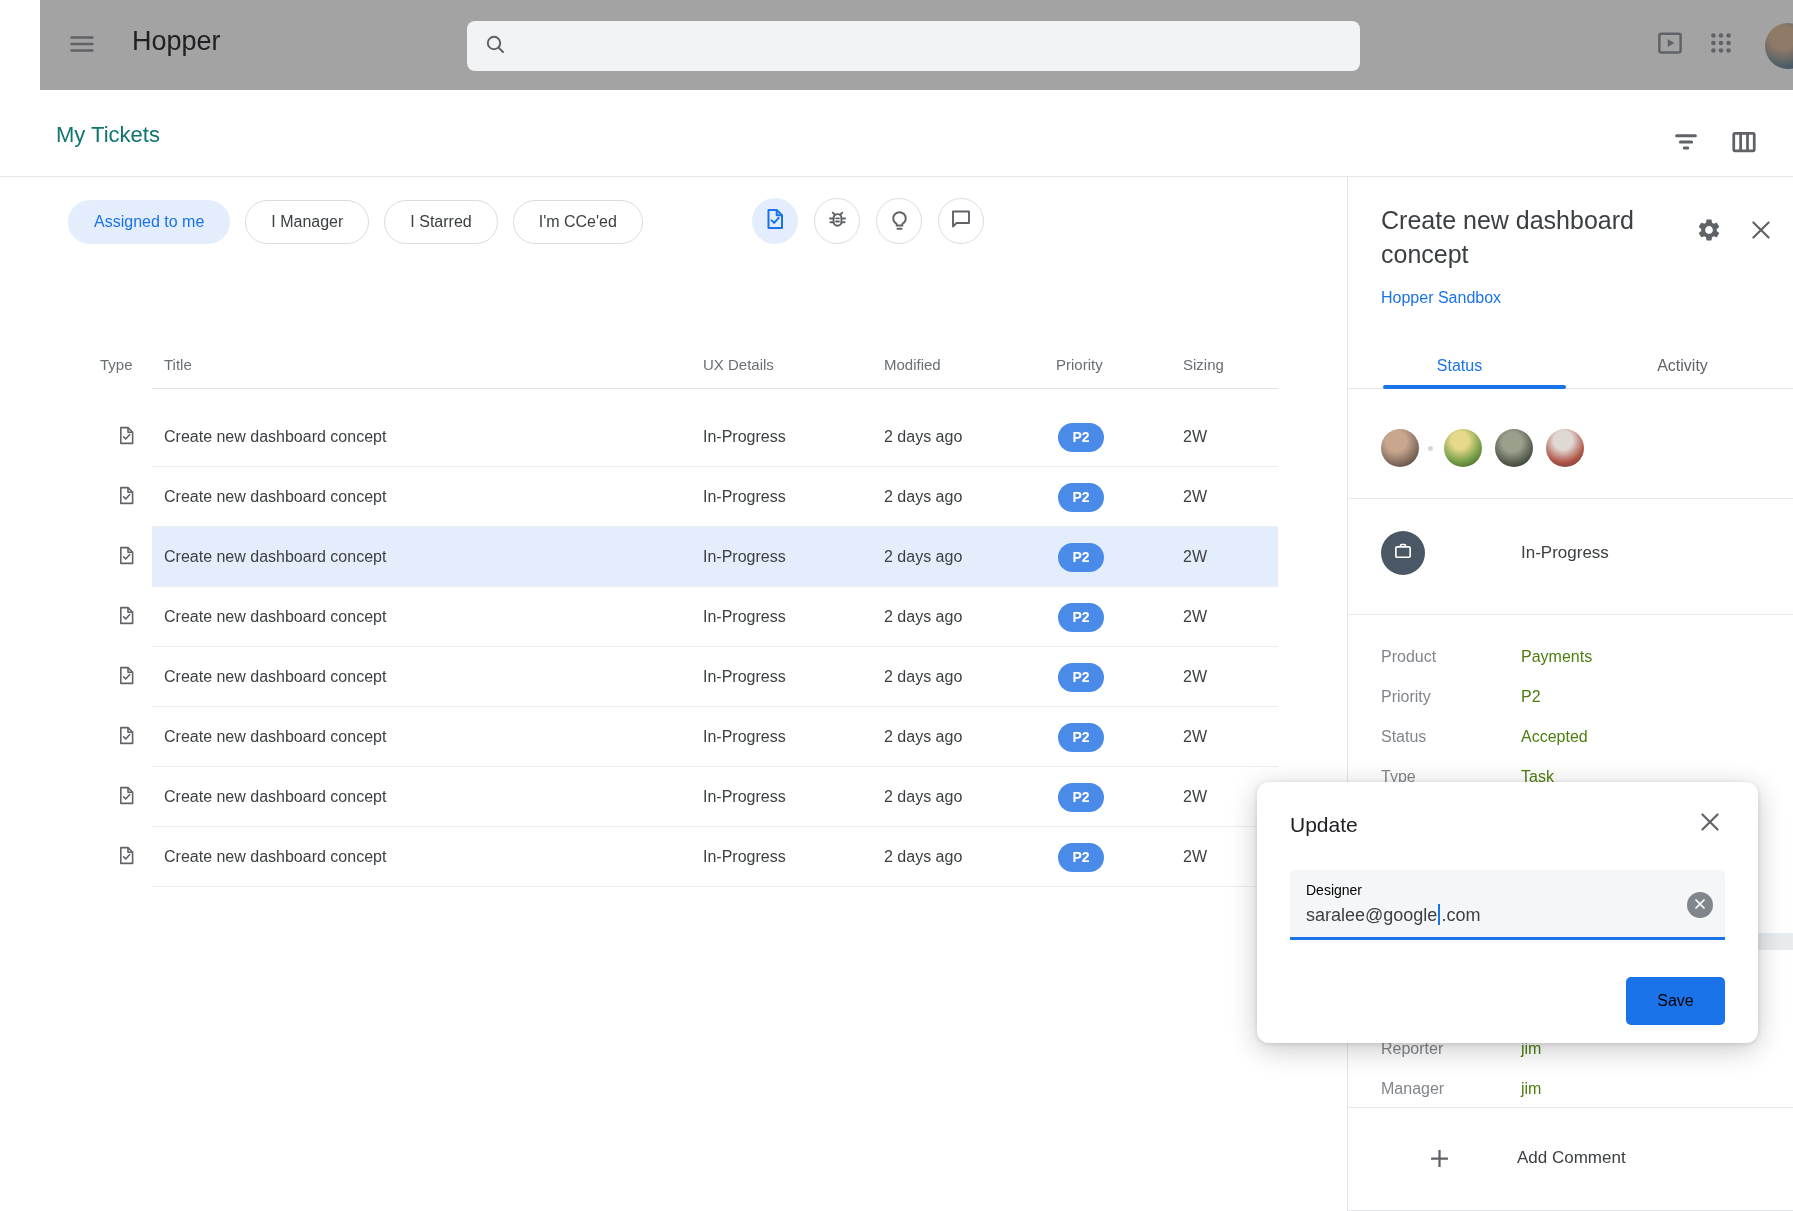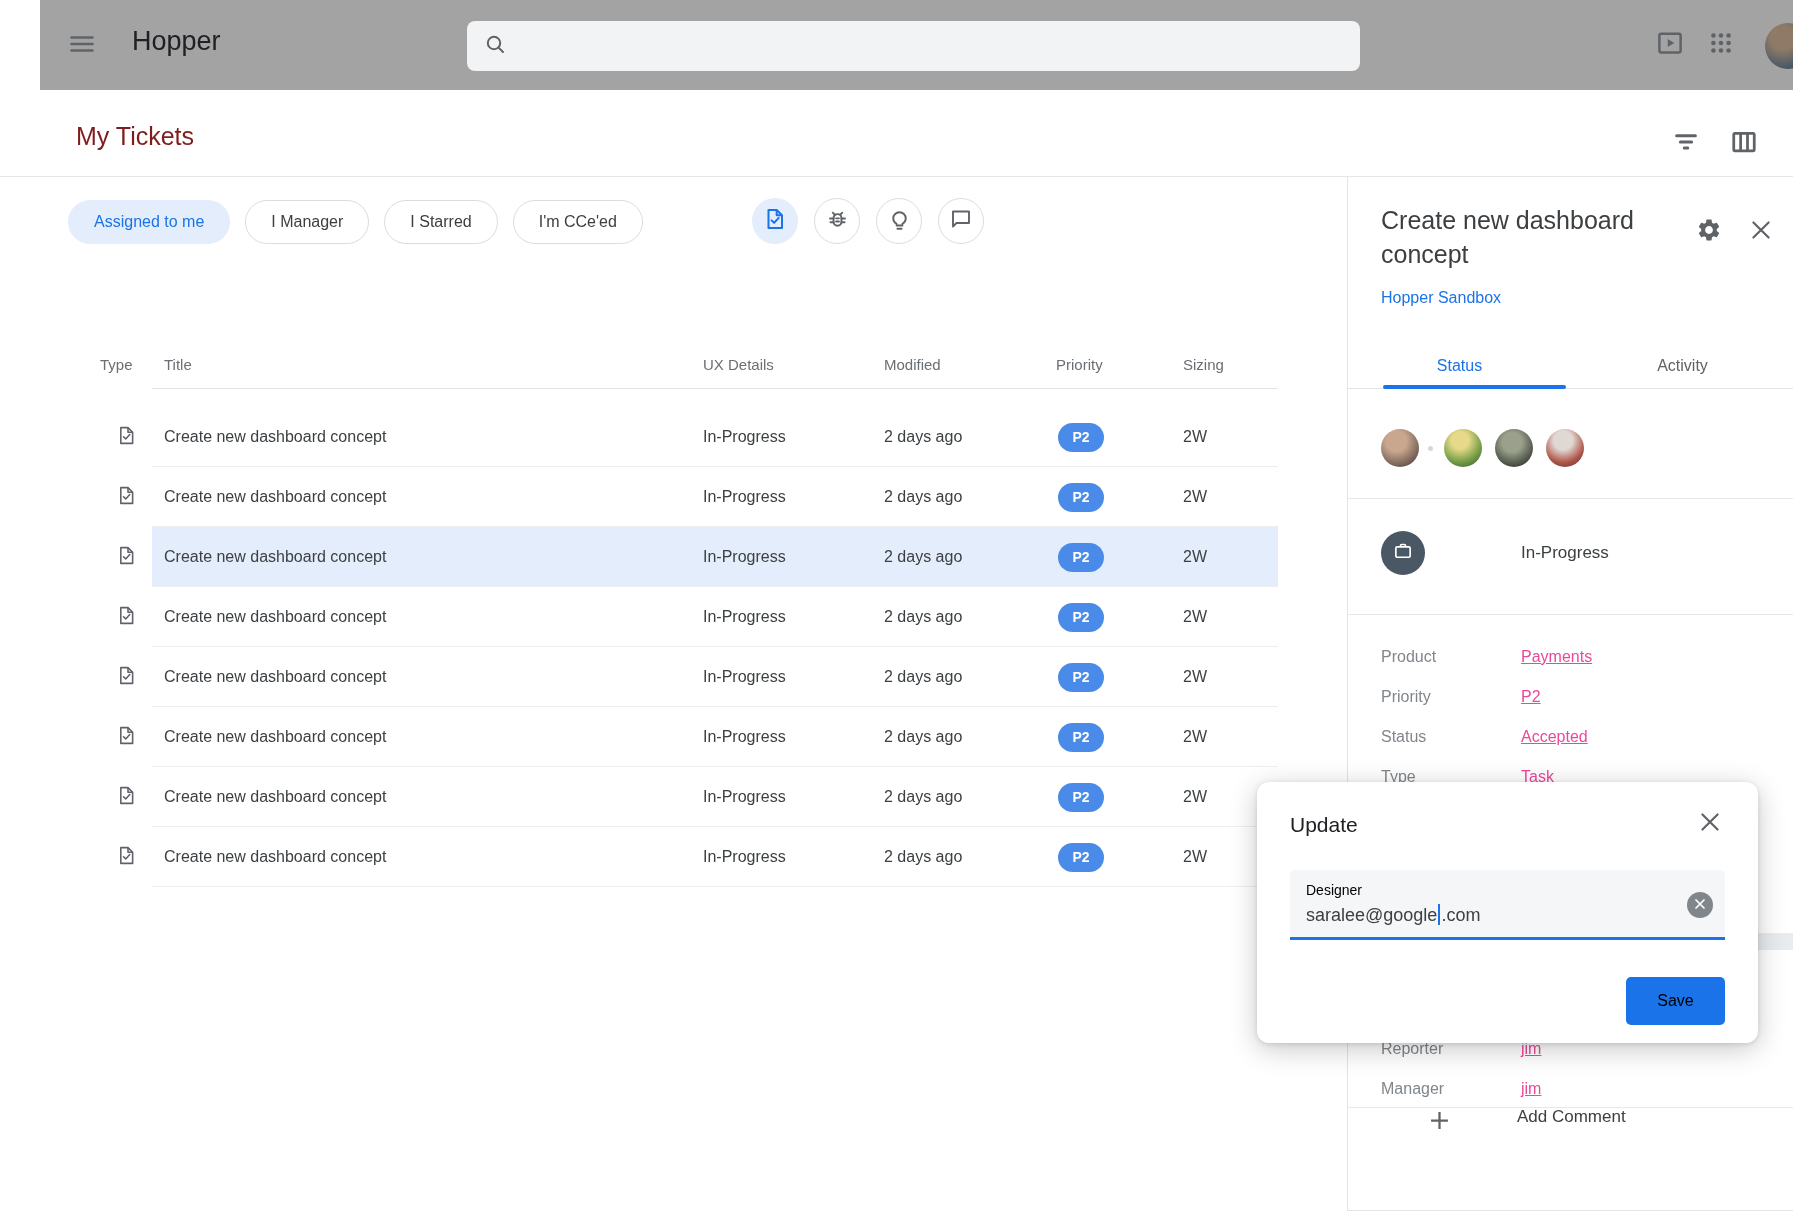--- a/index.html
+++ b/index.html
@@ -15,21 +15,21 @@
                background:#f1f3f4; border-radius:8px; display:flex; align-items:center; padding:0 16px; }
   .searchbar svg { color:#5f6368; flex:0 0 auto; }
   .searchbar input { flex:1; margin-left:12px; border:none; outline:none; background:transparent;
                      font-size:16px; font-family:"Liberation Sans",sans-serif; color:#202124; }
   .top-ic { position:absolute; top:27px; width:36px; height:36px; display:flex; align-items:center;
             justify-content:center; color:#5f6368; cursor:pointer; }
   .avatar-top { position:absolute; left:1725px; top:23px; width:46px; height:46px; border-radius:50%;
                 background:radial-gradient(circle at 38% 32%, #8f7a68 0 28%, #4a5a66 70%, #232f38 100%); }
 
   
-  .page-title { position:absolute; left:76px; top:122px; font-size:25px; color:#7f1d1d; }
+  .page-title { position:absolute; left:56px; top:122px; font-size:22px; color:#0f766e; }
   .hdr-ic { position:absolute; top:127px; width:34px; height:34px; display:flex; align-items:center;
             justify-content:center; color:#5f6368; cursor:pointer; }
   .hdiv { position:absolute; left:0; top:176px; width:1793px; height:1px; background:#e4e6e8; }
 
   
   .chips { position:absolute; left:68px; top:200px; display:flex; gap:15px; }
   .chip { height:44px; border-radius:22px; padding:0 25px; display:flex; align-items:center;
           font-size:16px; background:#fff; border:1px solid #dadce0; color:#3c4043; cursor:pointer; }
   .chip.active { background:#e4edfb; border:none; color:#1a73e8; font-weight:500; padding:0 26px; }
   .toggles { position:absolute; left:752px; top:198px; display:flex; gap:16px; }
@@ -75,24 +75,24 @@
   .av3 { background:radial-gradient(circle at 45% 35%, #9aa08c 0 30%, #4c5245 70%, #2b2e27 100%); margin-right:13px; }
   .av4 { background:radial-gradient(circle at 45% 30%, #e0d8d2 0 28%, #b05548 65%, #50303a 100%); }
   .avdot { width:5px; height:5px; border-radius:50%; background:#d4d7da; margin:0 11px 0 9px; }
   .pdiv { position:absolute; left:0; width:446px; height:1px; background:#e6e8ea; }
   .status-circ { position:absolute; left:33px; top:354px; width:44px; height:44px; border-radius:50%;
                  background:#4a5765; display:flex; align-items:center; justify-content:center; }
   .status-label { position:absolute; left:173px; top:366px; font-size:17px; color:#3c4043; }
   .fields { position:absolute; left:33px; top:460px; width:400px; }
   .frow { height:40px; display:flex; align-items:center; font-size:16px; }
   .frow .fl { width:140px; color:#80868b; }
-  .frow .fv { color:#ec4899;text-decoration:underline; }
+  .frow .fv { color:#4d7c0f; }
   .fspacer { height:232px; }
   .field-hl { position:absolute; left:0; top:756px; width:446px; height:17px; background:#e9ecef; }
-  .comment { position:absolute; left:0; top:930px; width:446px; height:102px; display:flex; cursor:pointer; }
+  .comment { position:absolute; left:0; top:930px; width:446px; height:102px; display:flex; align-items:center; cursor:pointer; }
   .comment .plus { margin-left:78px; color:#5f6368; display:flex; }
   .comment .clabel { margin-left:64px; font-size:17px; color:#3c4043; }
 
   
   .dialog { position:absolute; left:1257px; top:782px; width:501px; height:261px; background:#fff;
             border-radius:12px; box-shadow:0 6px 28px rgba(0,0,0,.22), 0 1px 5px rgba(0,0,0,.12); z-index:10; }
   .dlg-title { position:absolute; left:33px; top:31px; font-size:21px; color:#202124; }
   .dlg-close { position:absolute; left:438px; top:27px; width:30px; height:30px; color:#5f6368;
                display:flex; align-items:center; justify-content:center; cursor:pointer; }
   .dlg-field { position:absolute; left:33px; top:88px; width:435px; height:70px; background:#f4f6f8;

